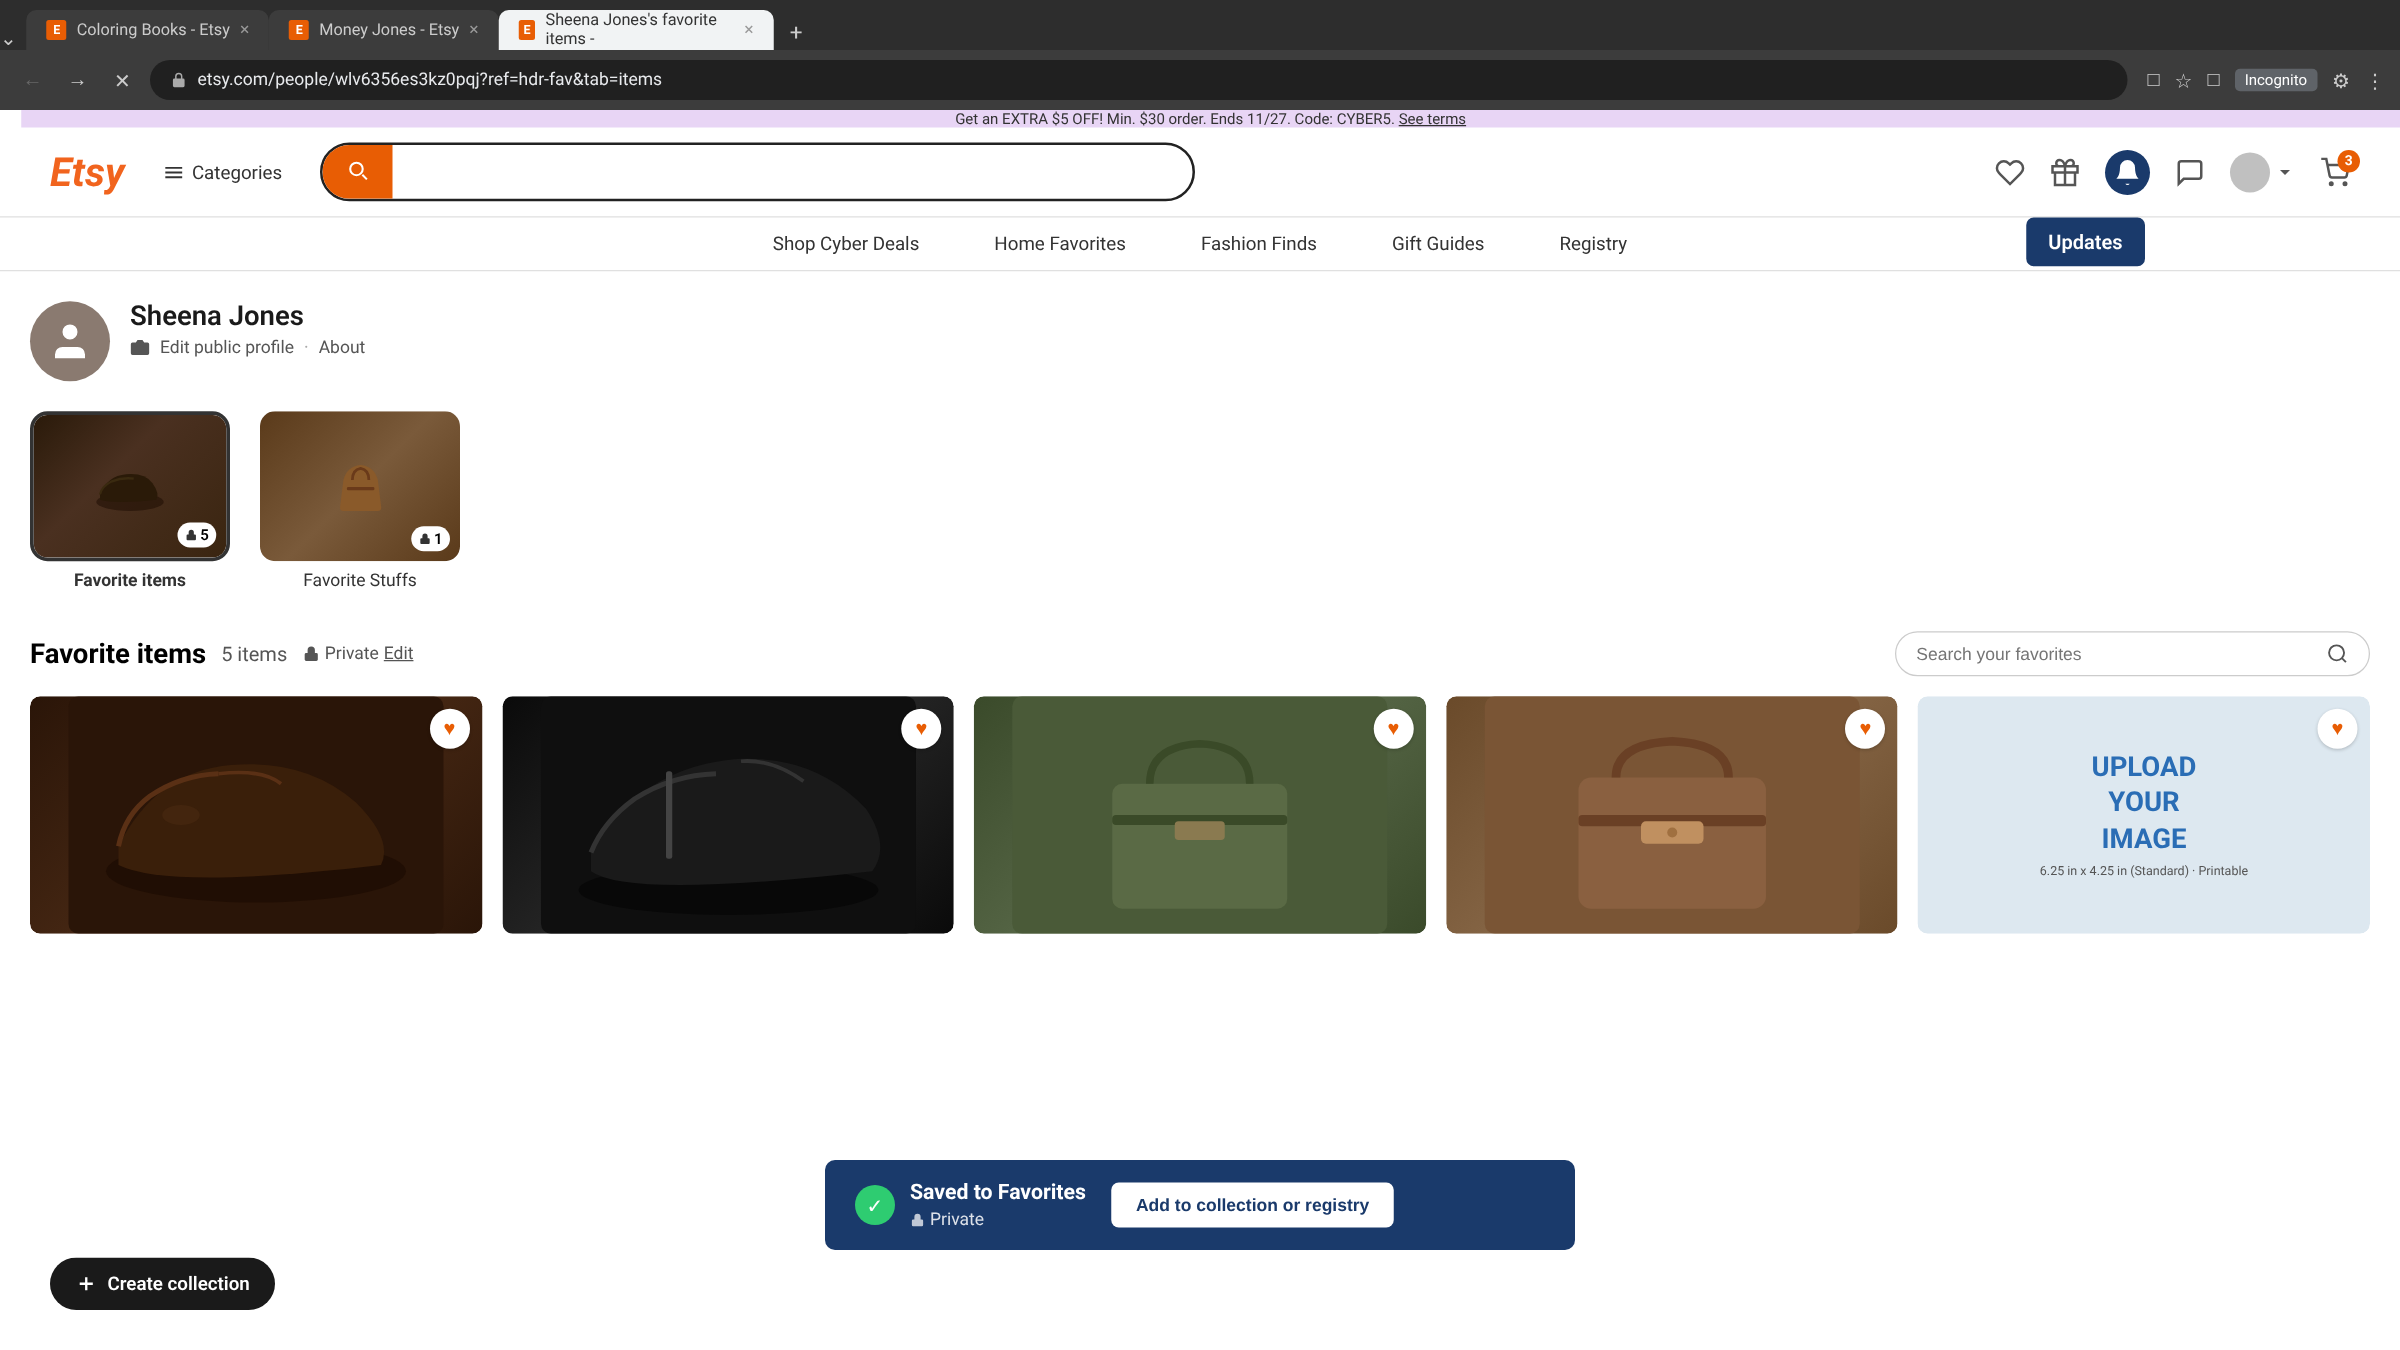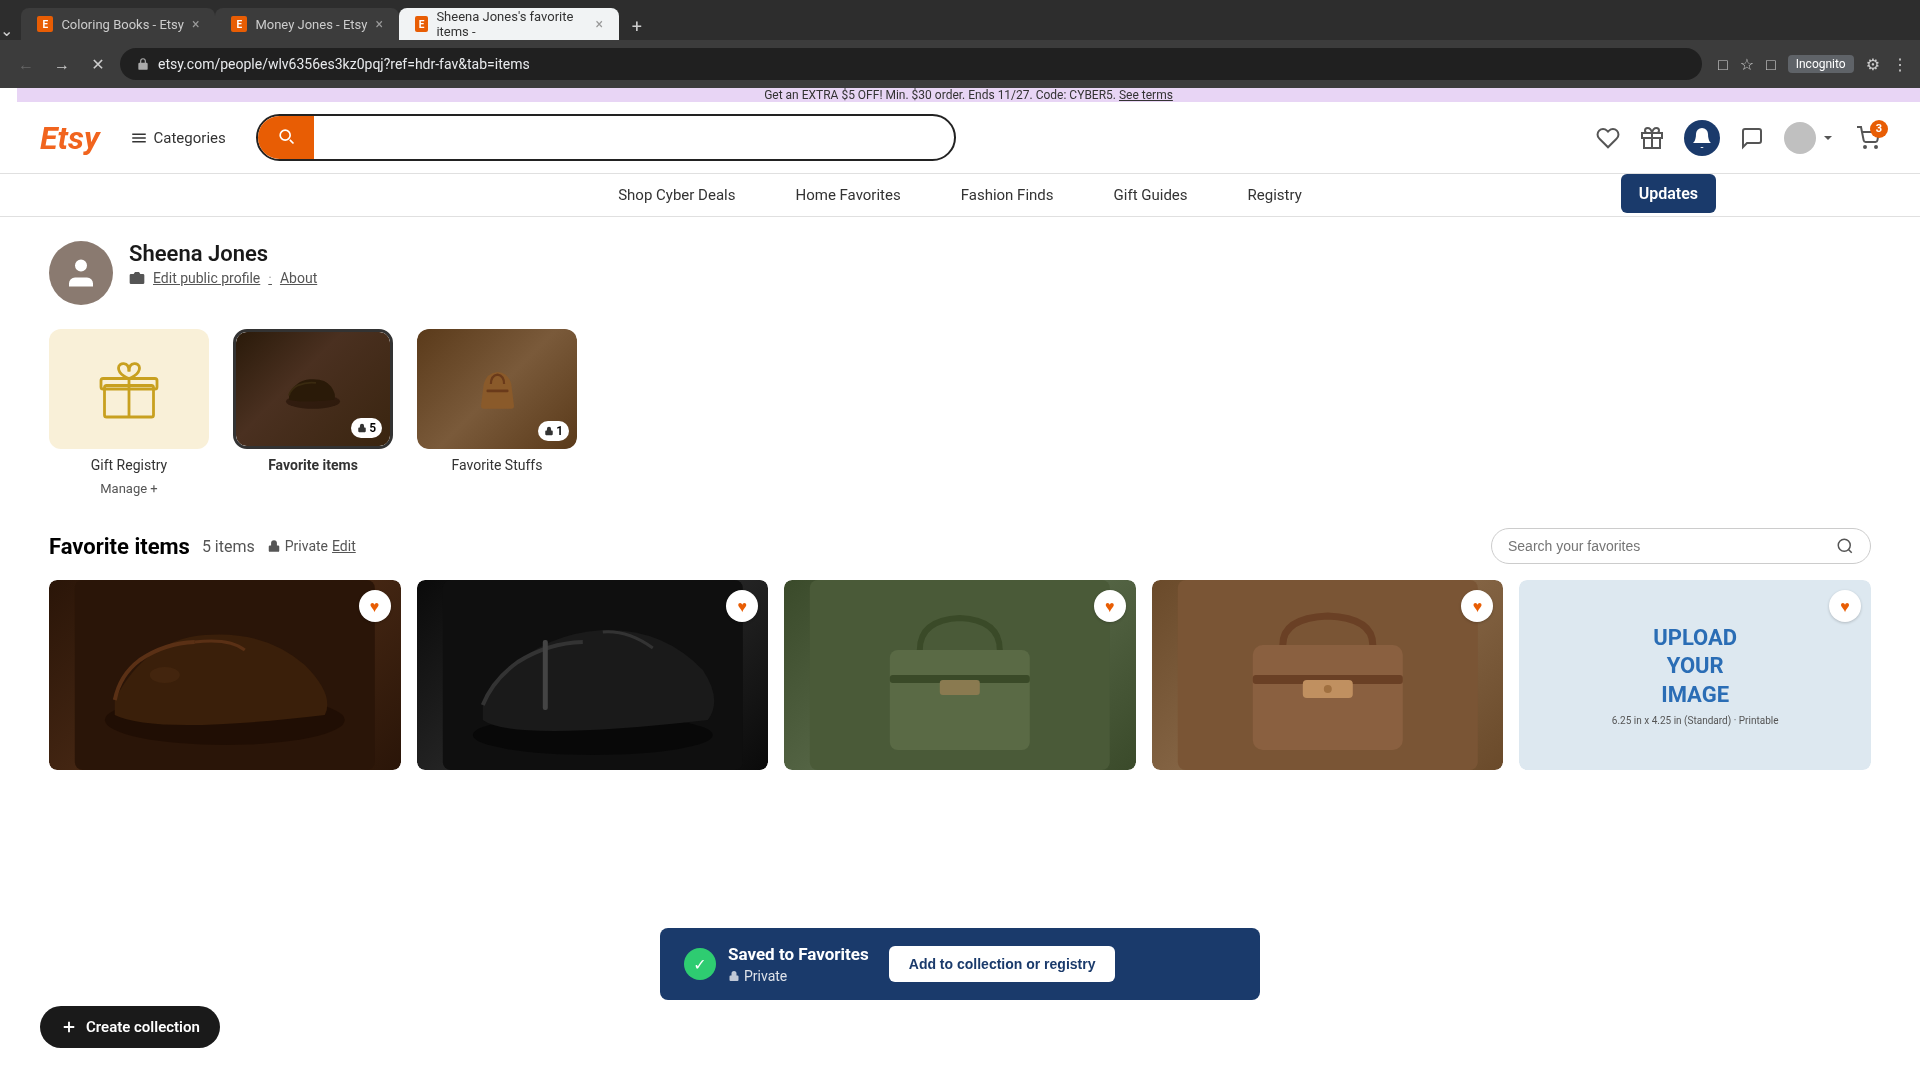--- a/index.html
+++ b/index.html
@@ -43,26 +43,26 @@
     .cart-badge { position: absolute; top: -6px; right: -8px; background: #e85d04; color: white; font-size: 11px; width: 18px; height: 18px; border-radius: 50%; display: flex; align-items: center; justify-content: center; font-weight: bold; }
     .profile-btn { display: flex; align-items: center; gap: 4px; cursor: pointer; }
     .updates-tooltip { position: absolute; top: 54px; right: 4px; background: #1a3a6b; color: white; padding: 10px 18px; border-radius: 6px; font-size: 16px; font-weight: 600; white-space: nowrap; z-index: 100; }
     .bell-icon-wrapper { position: relative; }
 
     
     .site-nav { display: flex; align-items: center; justify-content: center; gap: 60px; padding: 12px 40px; border-bottom: 1px solid #e0e0e0; }
     .nav-item { font-size: 15px; color: #333; cursor: pointer; text-decoration: none; }
 
     
-    .page-content { padding: 24px 49px; }
+    .page-content { padding: 24px 24px; }
 
     .user-profile { display: flex; align-items: flex-start; gap: 16px; margin-bottom: 24px; }
     .user-info { display: flex; flex-direction: column; gap: 4px; }
     .user-name { font-size: 22px; font-weight: 600; color: #1a1a1a; text-decoration: none; }
-    .user-links { display: flex; align-items: flex-end; gap: 8px; font-size: 14px; color: #555; text-decoration: underline; }
+    .user-links { display: flex; align-items: flex-end; gap: 8px; font-size: 14px; color: #555; }
     .user-links a { color: #555; text-decoration: none; }
 
     
     .collections-row { display: flex; gap: 24px; margin-bottom: 32px; }
     .collection-card { display: flex; flex-direction: column; align-items: center; gap: 8px; cursor: pointer; }
     .collection-thumb { width: 160px; height: 120px; border-radius: 12px; overflow: hidden; position: relative; }
     .collection-thumb.gift-registry { background: #f9f0d8; display: flex; align-items: center; justify-content: center; border-radius: 12px; }
     .lock-badge { position: absolute; bottom: 8px; right: 8px; background: white; border-radius: 50%; padding: 2px; font-size: 11px; display: flex; align-items: center; gap: 2px; padding: 3px 6px; border-radius: 10px; font-size: 12px; font-weight: 600; }
     .collection-name { font-size: 14px; color: #333; text-align: center; }
     .collection-name.bold { font-weight: 700; }
@@ -234,34 +234,20 @@
           </svg>
         <a>Edit public profile</a>
         <span class="separator">·</span>
         <a>About</a>
       </div>
     </div>
   </div>
 
   <div class="collections-row">
 
-    <div class="collection-card">
-      <div class="collection-thumb gift-registry">
-
-        <svg width="70" height="70" viewBox="0 0 100 100">
-          <rect x="15" y="45" width="70" height="45" rx="3" fill="none" stroke="#c8a020" stroke-width="4"></rect>
-          <rect x="10" y="35" width="80" height="15" rx="3" fill="none" stroke="#c8a020" stroke-width="4"></rect>
-          <line x1="50" y1="35" x2="50" y2="90" stroke="#c8a020" stroke-width="4"></line>
-          <path d="M50 35 C50 35 35 30 35 20 C35 12 50 10 50 25" fill="none" stroke="#c8a020" stroke-width="4"></path>
-          <path d="M50 35 C50 35 65 30 65 20 C65 12 50 10 50 25" fill="none" stroke="#c8a020" stroke-width="4"></path>
-        </svg>
-      </div>
-      <span class="collection-name">Gift Registry</span>
-      <a class="manage-link">Manage +</a>
-    </div>
 
     <div class="collection-card">
       <div class="collection-thumb" style="border: 3px solid #333; border-radius: 14px;">
         <div style="width:100%; height:100%; background: linear-gradient(135deg, #2a1a0a 0%, #4a3020 40%, #3a2510 100%); border-radius: 10px; display:flex; align-items:center; justify-content:center;">
           <svg width="60" height="45" viewBox="0 0 100 70">
             <ellipse cx="50" cy="55" rx="45" ry="12" fill="#1a0a00" opacity="0.5"></ellipse>
             <path d="M10 45 Q20 20 45 18 Q70 16 80 30 Q90 44 85 52 Q30 58 10 52 Z" fill="#2a1a08"></path>
             <path d="M10 45 Q12 35 25 28 Q40 22 55 24" fill="none" stroke="#3a2a10" stroke-width="3"></path>
           </svg>
         </div>

